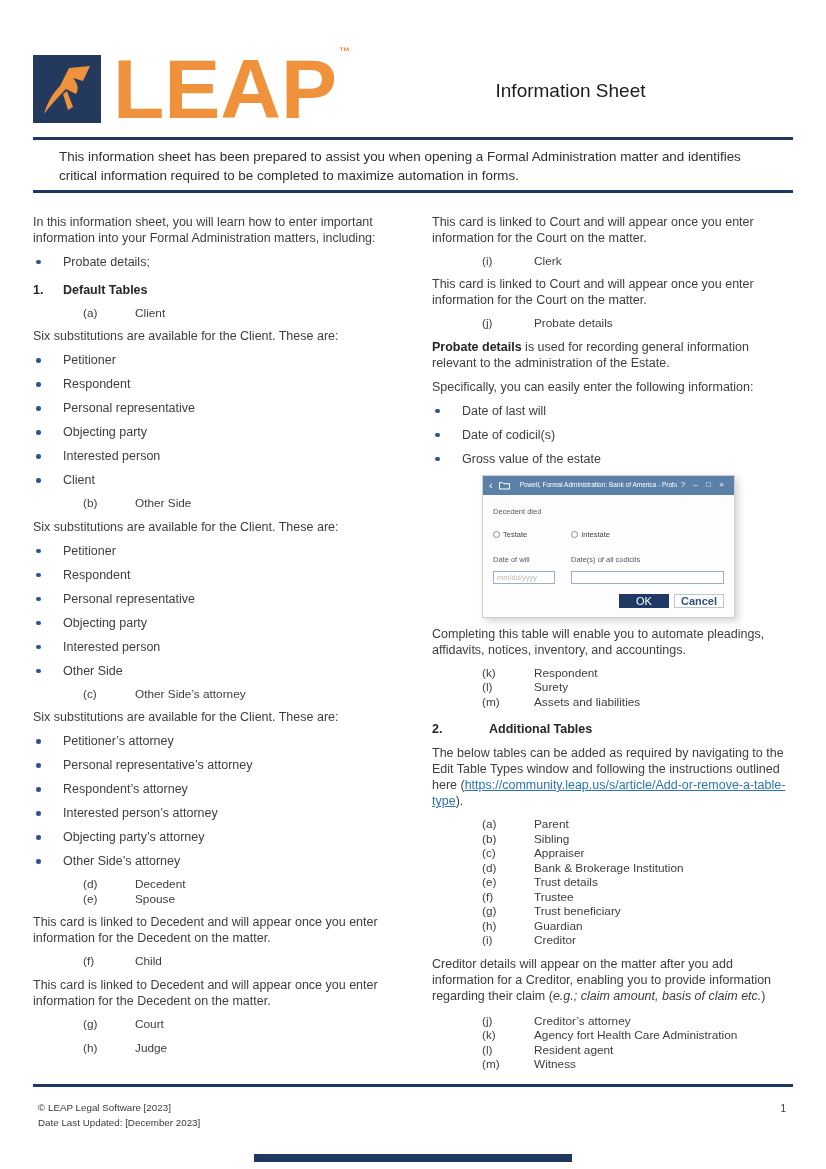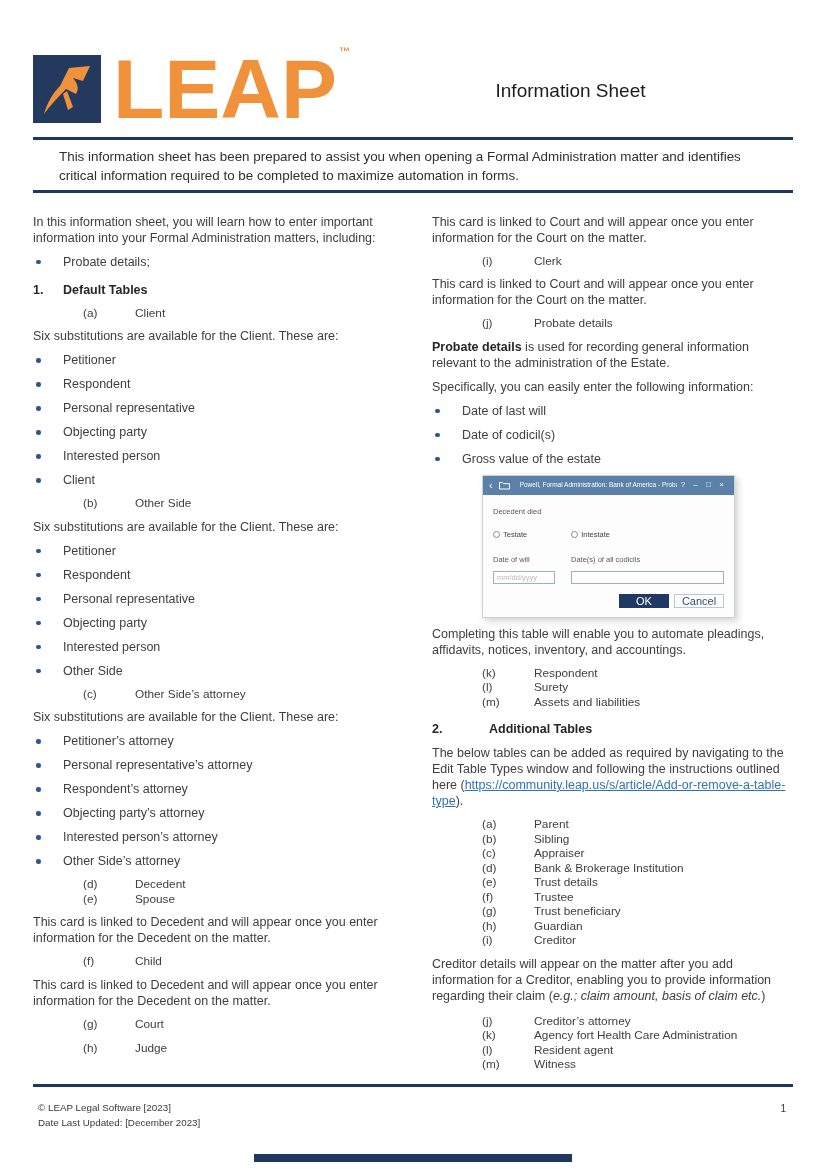--- a/index.html
+++ b/index.html
@@ -80,21 +80,21 @@
     font-family: "Liberation Sans", sans-serif;
   }
   .dlg-input::placeholder { color: #b8b8b8; }
   .df1 .dlg-input { width: 62px; }
   .dlg-buttons { position: absolute; right: 10px; bottom: 9px; display: flex; }
   .dlg-btn {
     width: 50px; height: 14px; font-size: 11px; display: flex; align-items: center; justify-content: center;
     font-family: "Liberation Sans", sans-serif; cursor: default;
   }
   .dlg-btn.ok { background: #1F3864; color: #fff; border: 1px solid #1F3864; }
-  .dlg-btn.cancel { background: #fff; color: #2f4f7a; border: 1px solid #b9c6d8; margin-left: 5px; }
+  .dlg-btn.cancel { background: #fff; color: #2f4f7a; border: 1px solid #b9c6d8; margin-left: 5px; font-weight: bold; }
 
   
   .footer-rule { position: absolute; left: 33px; right: 33px; top: 1084px; height: 3px; background: #20375F; }
   .footer-text { position: absolute; left: 38px; top: 1101px; font-size: 9.8px; line-height: 1.5; color: #3a3a3a; }
   .footer-page { position: absolute; right: 40px; top: 1103px; font-size: 10px; color: #3a3a3a; }
   .bottom-bar { position: absolute; left: 50%; transform: translateX(-50%); top: 1154px; width: 318px; height: 8px; background: #20375F; }
 </style>
 </head>
 <body>
 
@@ -234,27 +234,27 @@
       <div class="bullet">
           <span class="dothold">
             <span class="dot"></span>
           </span>
           <span>Respondent’s attorney</span>
         </div>
       <div class="bullet">
           <span class="dothold">
             <span class="dot"></span>
           </span>
+          <span>Interested person’s attorney</span>
+        </div>
+      <div class="bullet">
+          <span class="dothold">
+            <span class="dot"></span>
+          </span>
           <span>Objecting party’s attorney</span>
-        </div>
-      <div class="bullet">
-          <span class="dothold">
-            <span class="dot"></span>
-          </span>
-          <span>Interested person’s attorney</span>
         </div>
       <div class="bullet">
           <span class="dothold">
             <span class="dot"></span>
           </span>
           <span>Other Side’s attorney</span>
         </div>
       <div class="letter">
           <span class="lnum">(d)</span>
           <span>Decedent</span>

